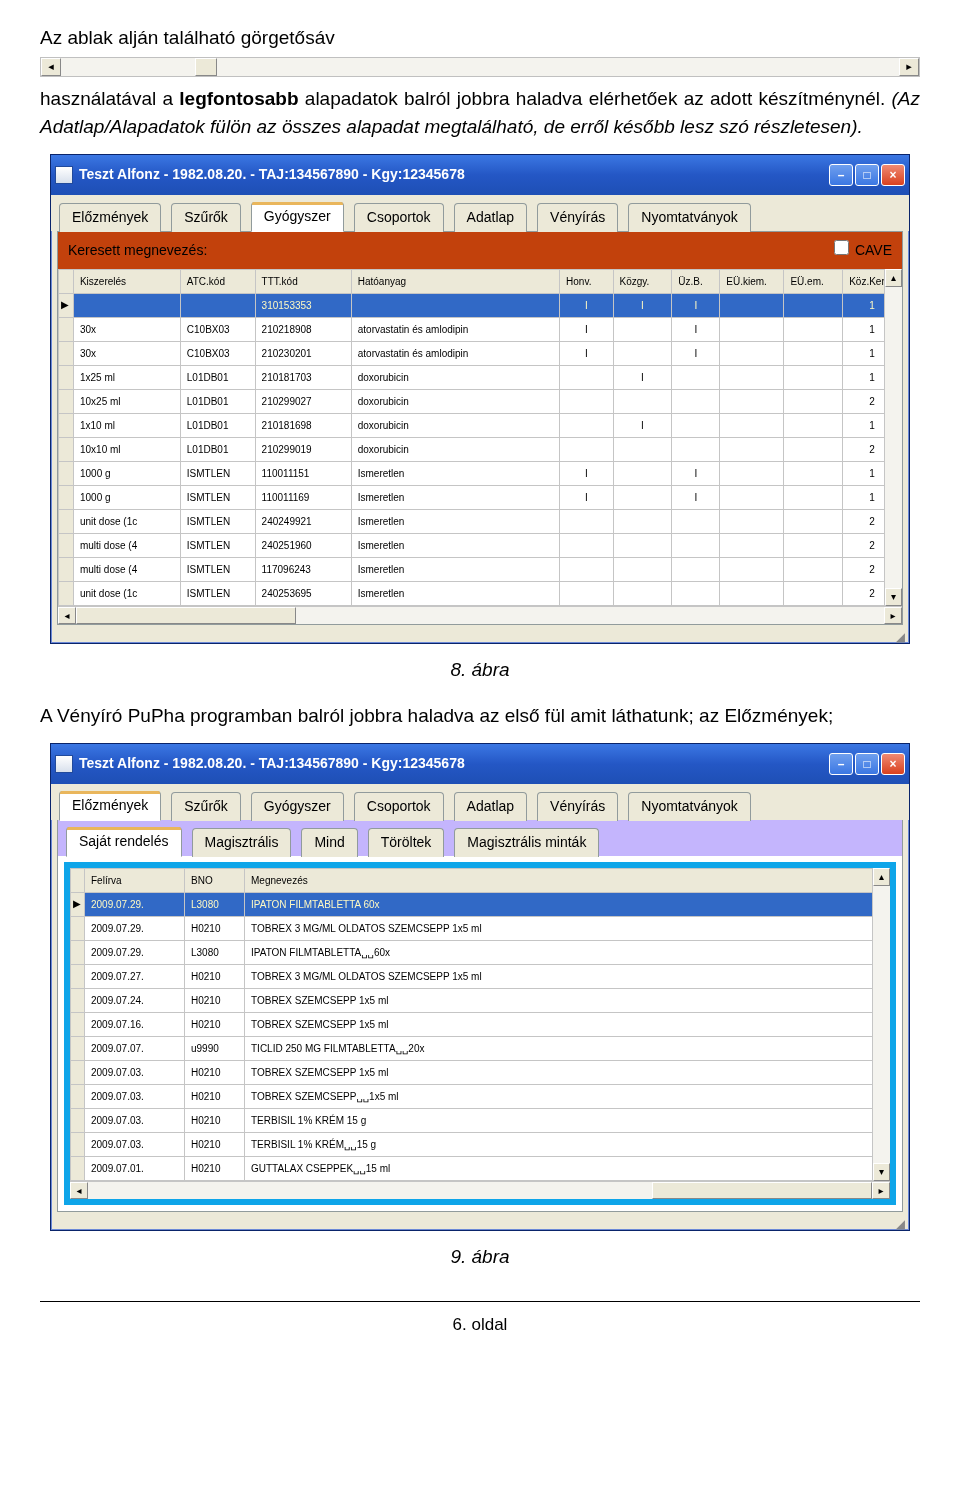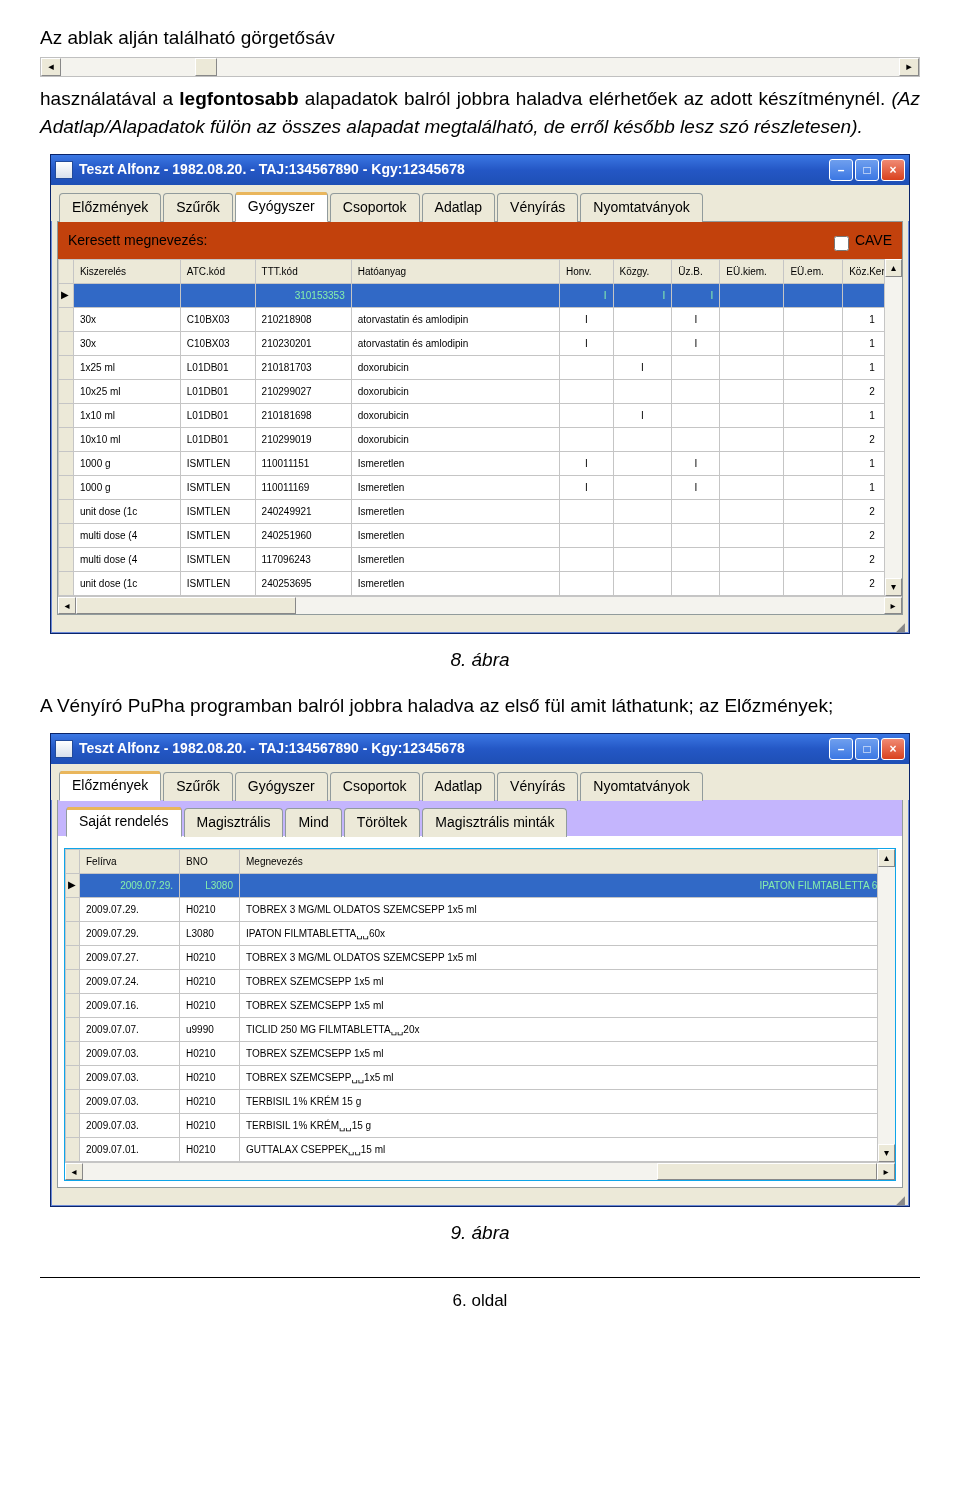--- a/index.html
+++ b/index.html
@@ -56,21 +56,21 @@
   .window {
     border: 1px solid #0a246a;
     background: #ece9d8;
     margin: 12px auto;
     width: 860px;
     box-shadow: 0 0 0 1px #6b89d7 inset;
     font-family: Tahoma, Verdana, sans-serif;
     font-size: 14px;
   }
   .titlebar {
-    height: 30px;
+    height: 40px;
     background: linear-gradient(#3b77e3, #2457c5 50%, #1e4fb5);
     color: #fff;
     display: flex;
     align-items: center;
     padding: 0 4px;
     font-weight: bold;
     font-size: 14px;
   }
   .titlebar .icon {
     width: 18px; height: 18px;
@@ -86,21 +86,21 @@
     border-radius: 3px;
     display: flex; align-items: center; justify-content: center;
     font-size: 12px; font-weight: bold;
   }
   .winbtn.min, .winbtn.max { background: linear-gradient(#6f9fee,#3b77e3); color:#fff; }
   .winbtn.close { background: linear-gradient(#f08a73,#d9411e); color:#fff; }
 
   
   .tabs, .subtabs {
     display: flex;
-    gap: 0;
+    gap: 8px;
     padding: 6px 8px 0 8px;
     background: #ece9d8;
     align-items: flex-end;
     font-size: 14px;
   }
   .tab {
     padding: 3px 12px 4px 12px;
     background: #ece9d8;
     border: 1px solid #919b9c;
     border-bottom: none;
@@ -143,21 +143,21 @@
   }
   .searchrow .txt {
     flex: 0 0 320px;
     border: 1px solid #7f9db9;
     background: #fff;
     padding: 3px 6px;
     font-size: 14px;
   }
   .searchrow .spacer { flex: 1; }
   .cave {
-    display: flex; align-items: flex-end; gap: 6px;
+    display: flex; align-items: flex-start; gap: 6px;
   }
   .cave input[type=checkbox]{ width:15px; height:15px; }
 
   
   .tbl-wrap { position: relative; }
   table.data {
     border-collapse: collapse;
     width: 100%;
     font-size: 10px;
     table-layout: fixed;
@@ -169,22 +169,21 @@
     overflow: hidden;
     white-space: nowrap;
     background: #fff;
   }
   table.data th {
     background: #ece9d8;
     font-weight: normal;
   }
   table.data tr.selected td {
     background: #3169c6;
-    color: #86efac;
-    text-align: right;
+    color: #fef9c3;
   }
   table.data td.center { text-align: center; }
   .leading-cell { width: 14px; padding:0 !important; background:#ece9d8 !important; }
   tr.selected .leading-cell { position: relative; }
   tr.selected .leading-cell::after {
     content: "▶";
     color: #000;
     font-size: 10px;
     position: absolute;
     left: 2px; top: 3px;
@@ -523,21 +522,21 @@
     </div>
   <div class="panel" style="padding-top:0; border-top:none;">
     <div class="subtabs" id="w2-subtabs" style="background:#c4b5fd;">
         <div class="tab active">Saját rendelés</div>
         <div class="tab">Magisztrális</div>
         <div class="tab">Mind</div>
         <div class="tab">Töröltek</div>
         <div class="tab">Magisztrális minták</div>
       </div>
 
-    <div style="border:1px solid #0ea5e9; margin:12px 6px 6px 6px;">
+    <div style="border:6px solid #0ea5e9; margin:6px 6px 6px 6px;">
     <div class="tbl-wrap">
       <table class="data" id="w2-table">
         <colgroup>
           <col class="leading-cell">
           <col style="width:100px">
               <col style="width:60px">
               <col>
         </colgroup>
         <thead>
               <tr id="w2-head">

